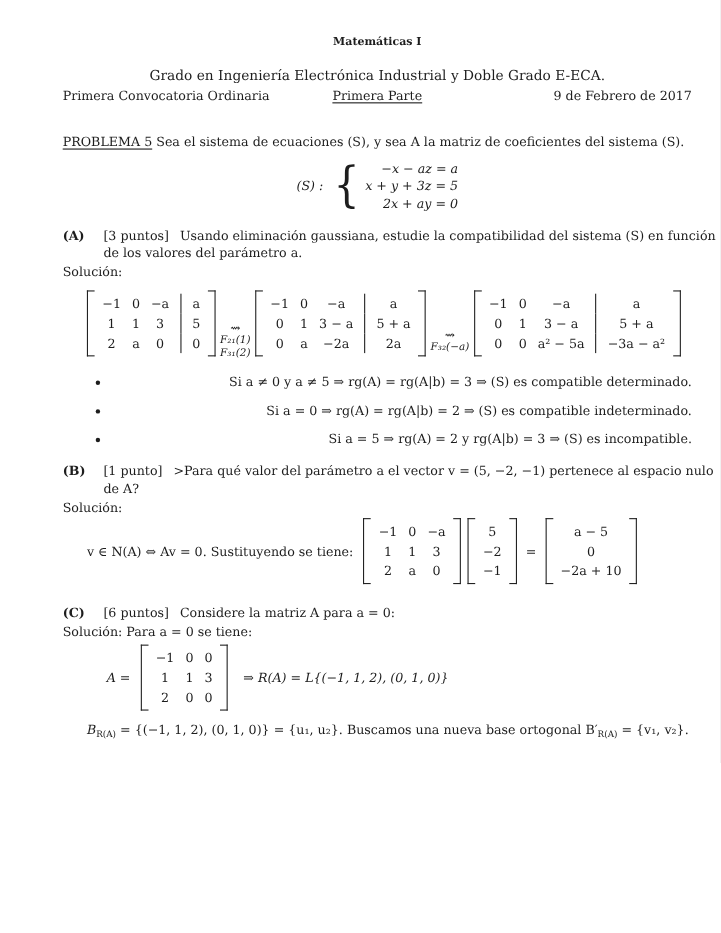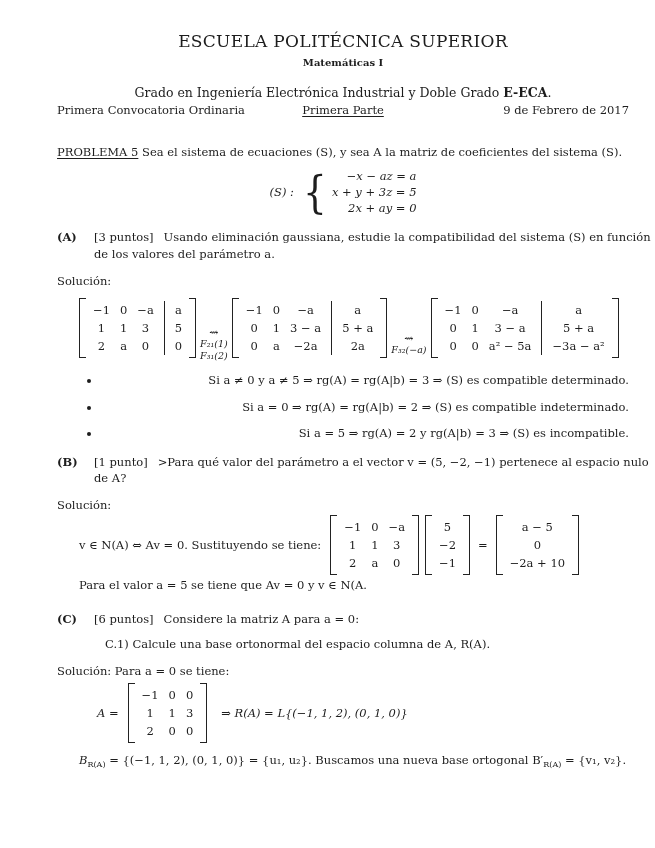--- a/index.html
+++ b/index.html
@@ -3,21 +3,21 @@
 <meta charset="utf-8">
 <style>
   html,body { margin:0; padding:0; background:#e8e8e8; }
   .page {
     width:655px; height:848px; margin:0 auto; background:#ffffff;
     color:#1d1d1d; font-family:"DejaVu Serif","Liberation Serif",serif;
     font-size:11.5px; line-height:1.4; box-sizing:border-box;
     padding:30px 26px 0 57px; overflow:hidden; position:relative;
   }
   .center { text-align:center; }
-  .bold { font-weight:bold; }
+  .bold { font-weight:normal; }
   .ul { text-decoration:underline; text-underline-offset:2px; }
   .math { font-style:italic; }
   .nowrap { white-space:nowrap; }
 
   
   .h-school { font-size:17px; letter-spacing:.3px; }
   .h-dept   { font-size:15.5px; margin-top:1px; }
   .h-subject{ font-size:10px; font-weight:bold; margin-top:2px; }
   .h-degree { font-size:12.5px; margin-top:14px; }
   .h-course { text-align:right; margin-top:3px; }
@@ -31,21 +31,21 @@
   .sys-name { margin-right:7px; }
   .sys-brace { font-size:44px; line-height:.9; font-weight:200; transform:scaleX(.85); margin-right:3px; }
   .sys-eqs { text-align:right; }
   .sys-eqs div { line-height:16px; }
 
   
   .item { display:flex; margin-top:13px; }
   .item-label { flex:none; width:37px; font-weight:bold; }
   .item-points { margin-right:10px; }
   .item-body { flex:1; }
-  .sol { margin-top:11px; }
+  .sol { margin-top:1px; }
 
   
   .mrow { display:flex; align-items:center; }
   .mrowA { margin-left:22px; margin-top:4px; }
   .mrowB { margin-left:22px; margin-top:2px; }
   .mrowC { margin-left:40px; margin-top:4px; }
   .mtx { display:inline-flex; align-items:stretch; }
   .bk { width:6px; flex:none; }
   .bkl { border-left:1.4px solid #222; border-top:1.4px solid #222; border-bottom:1.4px solid #222; }
   .bkr { border-right:1.4px solid #222; border-top:1.4px solid #222; border-bottom:1.4px solid #222; }
@@ -69,21 +69,20 @@
   .implies { margin-left:14px; }
   .basis-line { margin-left:22px; margin-top:9px; }
   .basis-line sub { font-size:8px; }
 </style>
 </head>
 <body>
 
 <div class="page">
 
   <div>
-    <div class="h-school center">ESCUELA POLITÉCNICA SUPERIOR</div>
     <div class="h-subject center">Matemáticas I</div>
     <div class="h-degree center"><span>Grado en Ingeniería Electrónica Industrial y Doble Grado </span><span class="bold">E-ECA</span><span>.</span></div>
     <div class="h-meta">
       <span>Primera Convocatoria Ordinaria</span>
       <span class="mid ul">Primera Parte</span>
       <span class="rgt">9 de Febrero de 2017</span>
     </div>
   </div>
 
   <div class="p-statement nowrap">
@@ -230,30 +229,28 @@
       <div class="bk bkl"></div>
       <div class="mgrid g1">
         <span>a − 5</span>
         <span>0</span>
         <span>−2a + 10</span>
       </div>
       <div class="bk bkr"></div>
     </div>
   </div>
 
-  <div class="closing">Para el valor a = 5 se tiene que Av = 0 y v ∈ N(A.</div>
 
   <div class="item" style="margin-top:18px">
     <span class="item-label">(C)</span>
     <div class="item-body">
       <div class="nowrap"><span class="item-points">[6 puntos]</span><span>Considere la matriz A para a = 0:</span></div>
     </div>
   </div>
 
-  <div class="c1-line">C.1) Calcule una base ortonormal del espacio columna de A, R(A).</div>
 
   <div class="sol">Solución: Para a = 0 se tiene:</div>
 
   <div class="mrow mrowC">
     <span class="a-label math">A =</span>
     <div class="mtx">
       <div class="bk bkl"></div>
       <div class="mgrid g3">
         <span>−1</span>
           <span>0</span>

